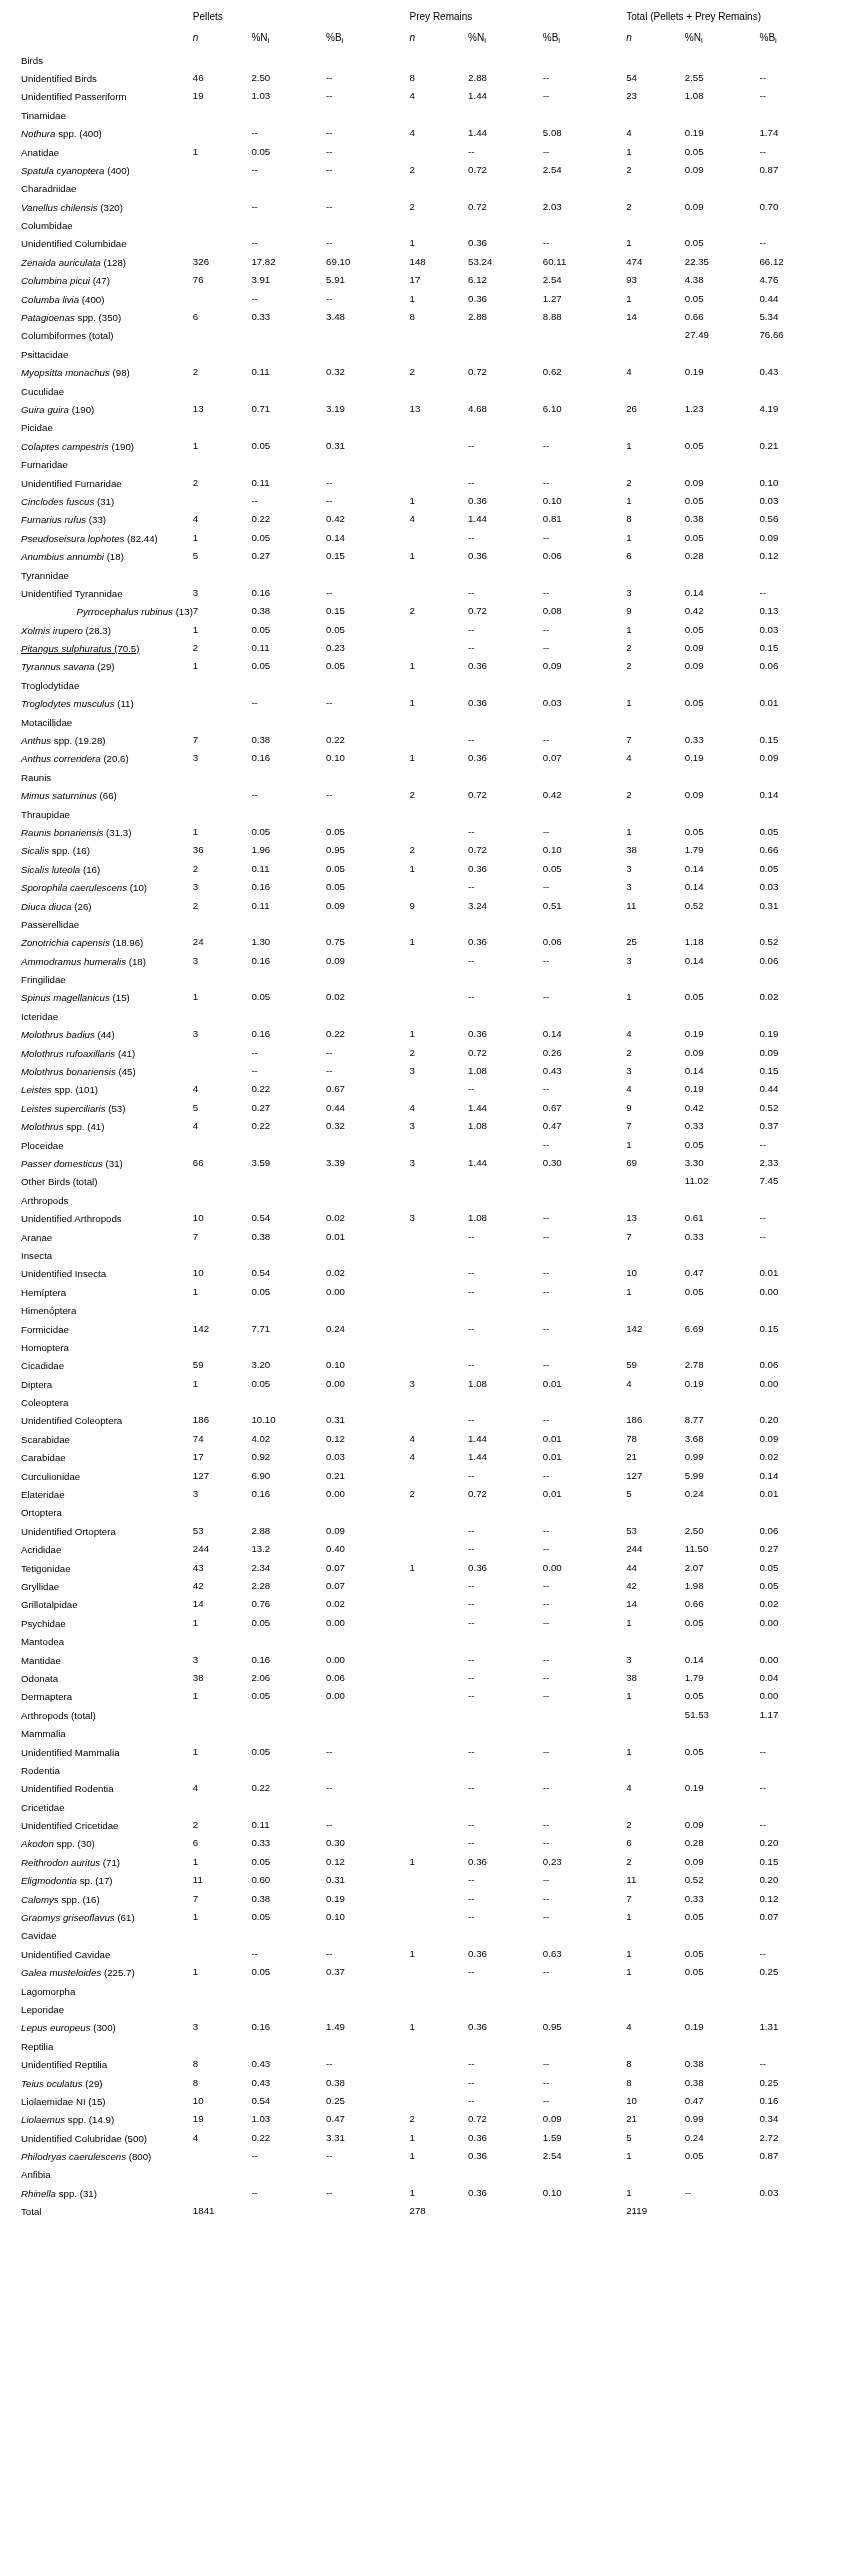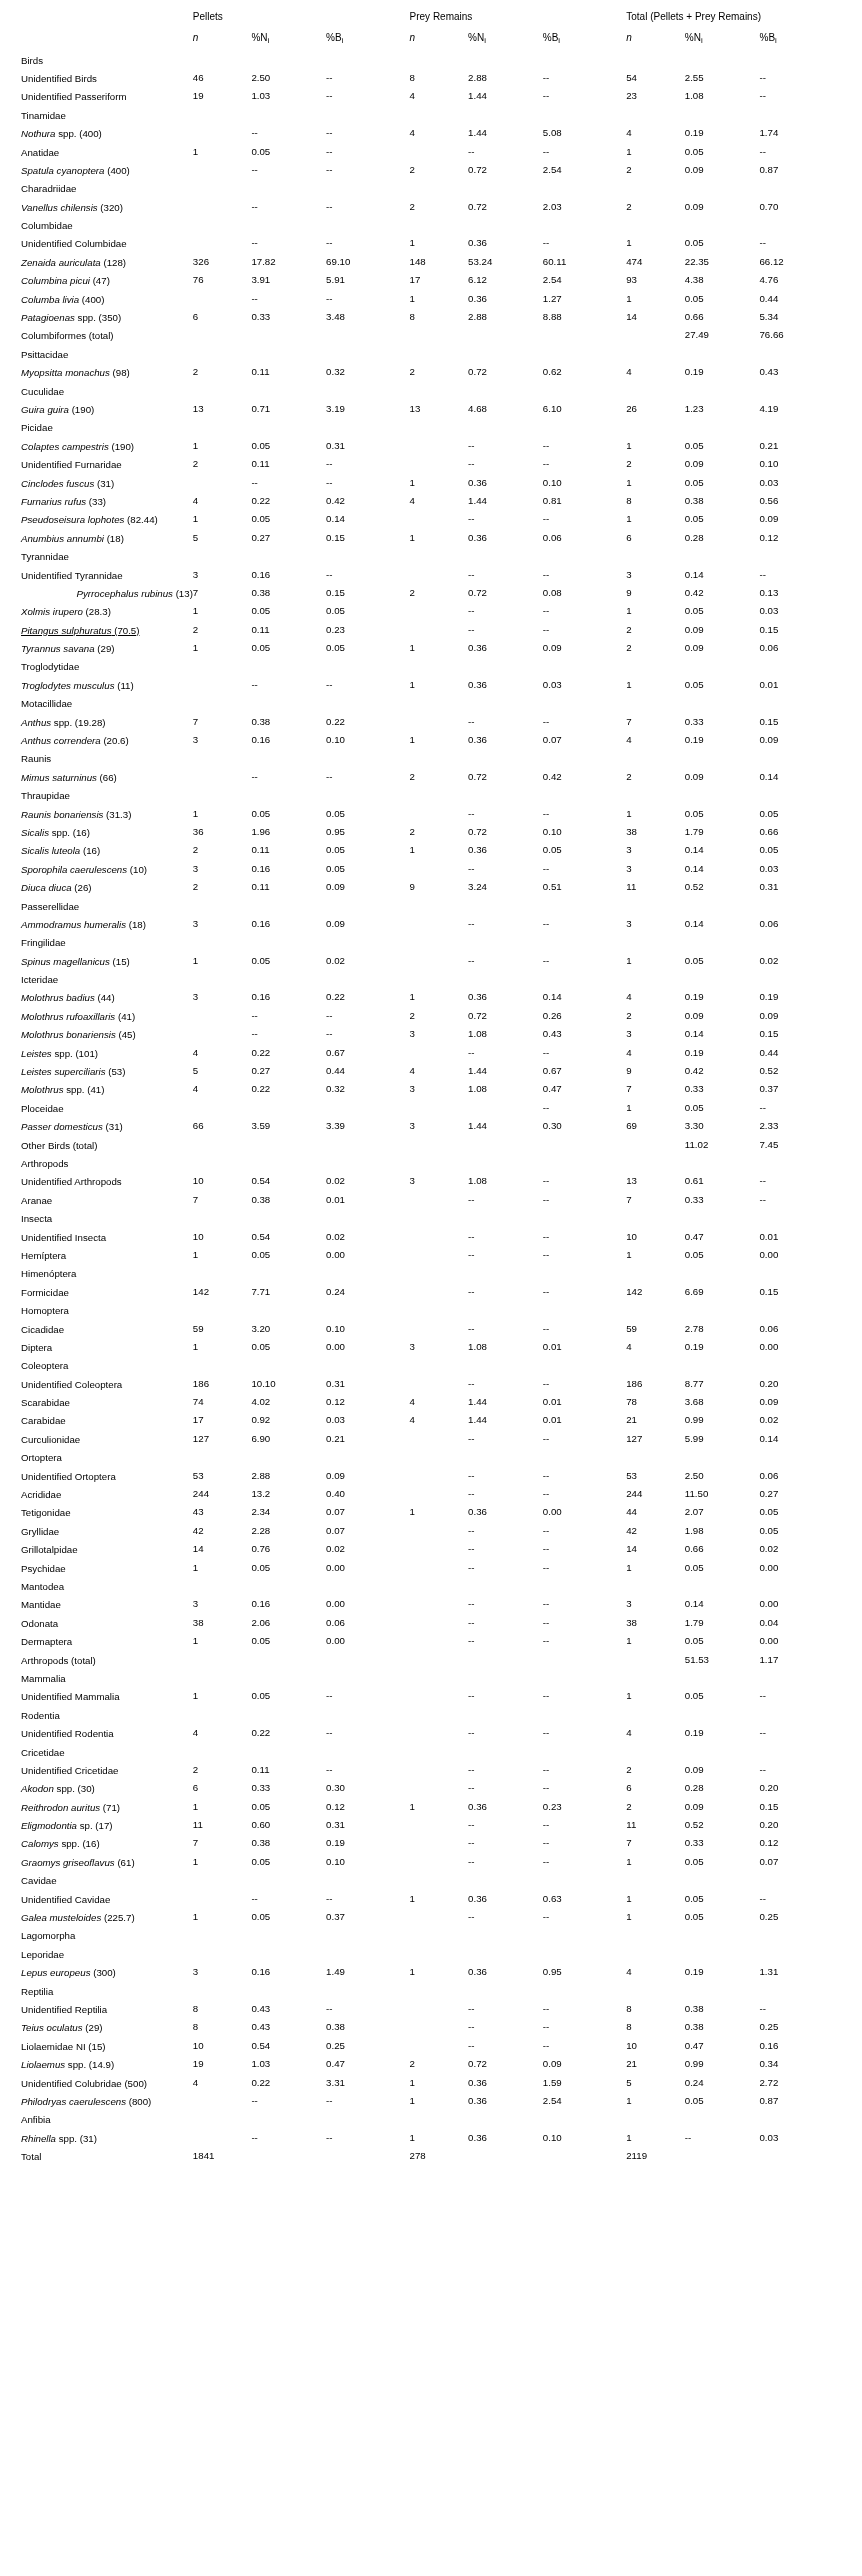--- a/index.html
+++ b/index.html
@@ -381,20 +381,32 @@
           <td class="num">0.05</td>
           <td class="num">0.31</td>
           <td class="num"></td>
           <td class="num">--</td>
           <td class="num">--</td>
           <td class="num">1</td>
           <td class="num">0.05</td>
           <td class="num">0.21</td>
         </tr>
         <tr class="drow">
+          <td class="taxon">Furnaridae</td>
+          <td class="num"></td>
+          <td class="num"></td>
+          <td class="num"></td>
+          <td class="num"></td>
+          <td class="num"></td>
+          <td class="num"></td>
+          <td class="num"></td>
+          <td class="num"></td>
+          <td class="num"></td>
+        </tr>
+        <tr class="drow">
           <td class="taxon">Unidentified Furnaridae</td>
           <td class="num">2</td>
           <td class="num">0.11</td>
           <td class="num">--</td>
           <td class="num"></td>
           <td class="num">--</td>
           <td class="num">--</td>
           <td class="num">2</td>
           <td class="num">0.09</td>
           <td class="num">0.10</td>
@@ -681,20 +693,32 @@
           <td class="num"></td>
           <td class="num"></td>
           <td class="num"></td>
           <td class="num"></td>
           <td class="num"></td>
           <td class="num"></td>
           <td class="num"></td>
           <td class="num"></td>
         </tr>
         <tr class="drow">
+          <td class="taxon" style="max-width: 105px;"><span class="sp-name">Zonotrichia capensis</span><span class="sp-suffix"> (18.96)</span></td>
+          <td class="num">24</td>
+          <td class="num">1.30</td>
+          <td class="num">0.75</td>
+          <td class="num">1</td>
+          <td class="num">0.36</td>
+          <td class="num">0.06</td>
+          <td class="num">25</td>
+          <td class="num">1.18</td>
+          <td class="num">0.52</td>
+        </tr>
+        <tr class="drow">
           <td class="taxon" style="max-width: 105px;"><span class="sp-name">Ammodramus humeralis</span><span class="sp-suffix"> (18)</span></td>
           <td class="num">3</td>
           <td class="num">0.16</td>
           <td class="num">0.09</td>
           <td class="num"></td>
           <td class="num">--</td>
           <td class="num">--</td>
           <td class="num">3</td>
           <td class="num">0.14</td>
           <td class="num">0.06</td>
@@ -1027,20 +1051,32 @@
           <td class="taxon">Curculionidae</td>
           <td class="num">127</td>
           <td class="num">6.90</td>
           <td class="num">0.21</td>
           <td class="num"></td>
           <td class="num">--</td>
           <td class="num">--</td>
           <td class="num">127</td>
           <td class="num">5.99</td>
           <td class="num">0.14</td>
+        </tr>
+        <tr class="drow">
+          <td class="taxon">Elateridae</td>
+          <td class="num">3</td>
+          <td class="num">0.16</td>
+          <td class="num">0.00</td>
+          <td class="num">2</td>
+          <td class="num">0.72</td>
+          <td class="num">0.01</td>
+          <td class="num">5</td>
+          <td class="num">0.24</td>
+          <td class="num">0.01</td>
         </tr>
         <tr class="drow">
           <td class="taxon">Ortoptera</td>
           <td class="num"></td>
           <td class="num"></td>
           <td class="num"></td>
           <td class="num"></td>
           <td class="num"></td>
           <td class="num"></td>
           <td class="num"></td>

